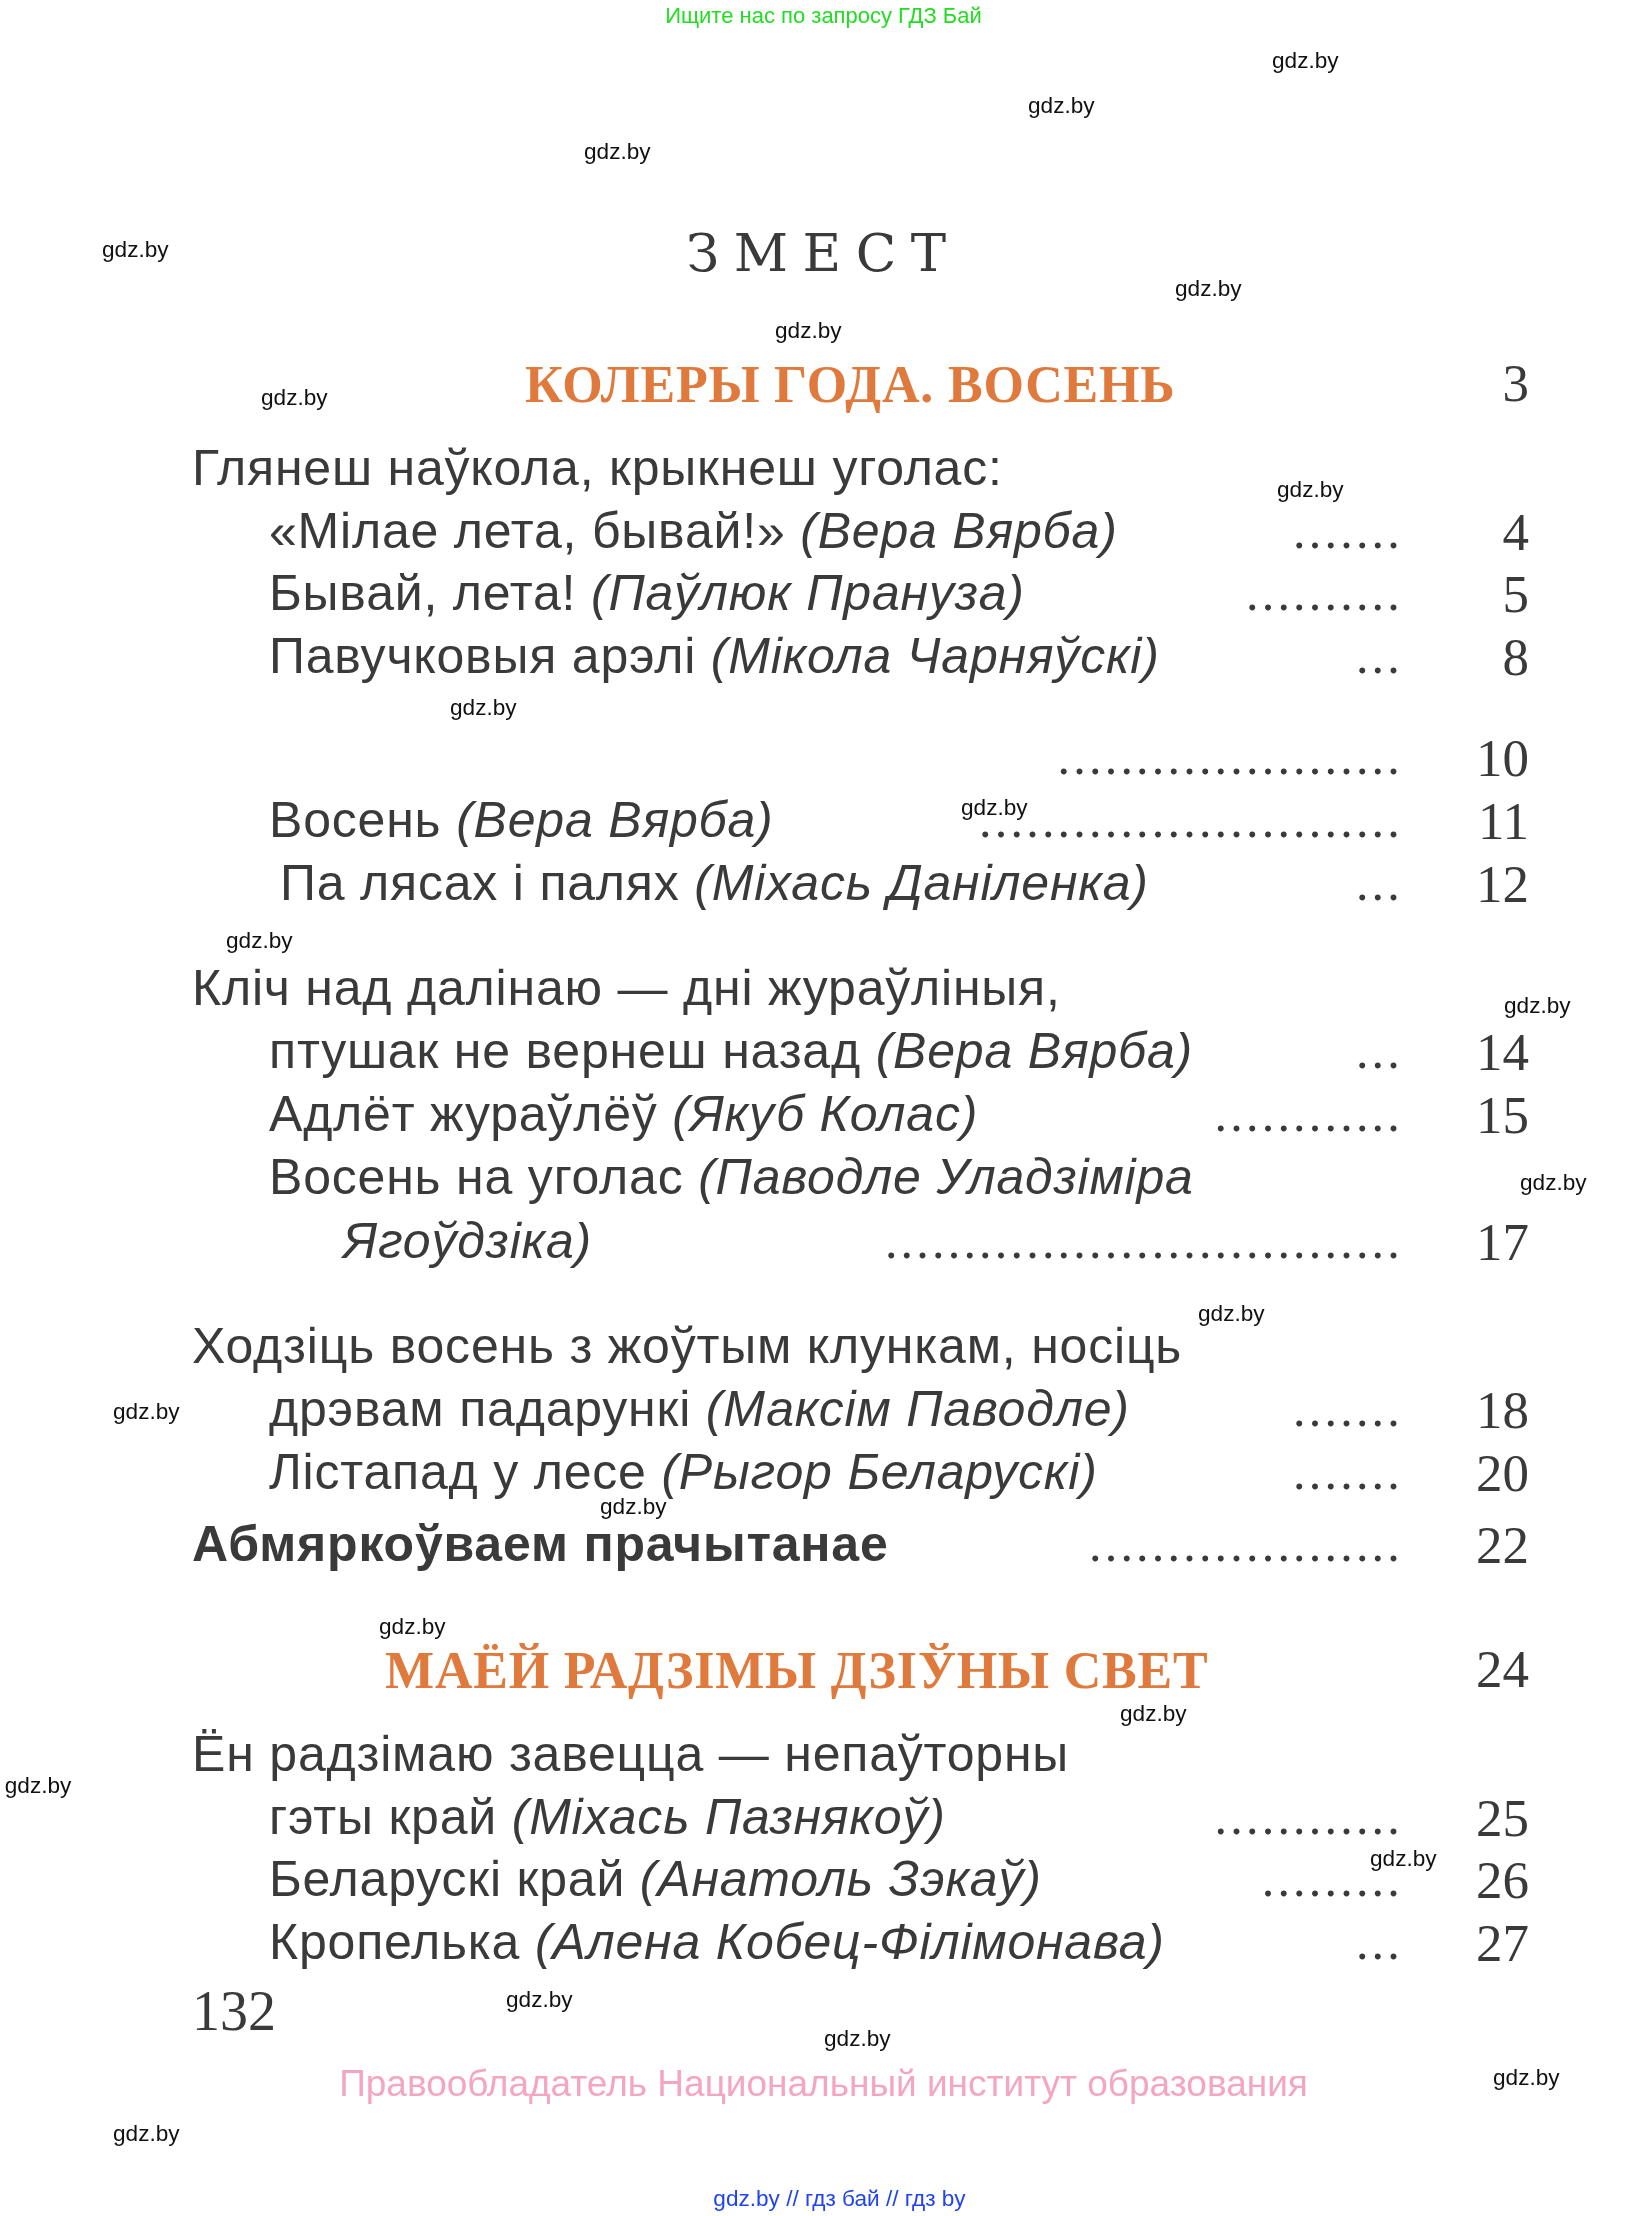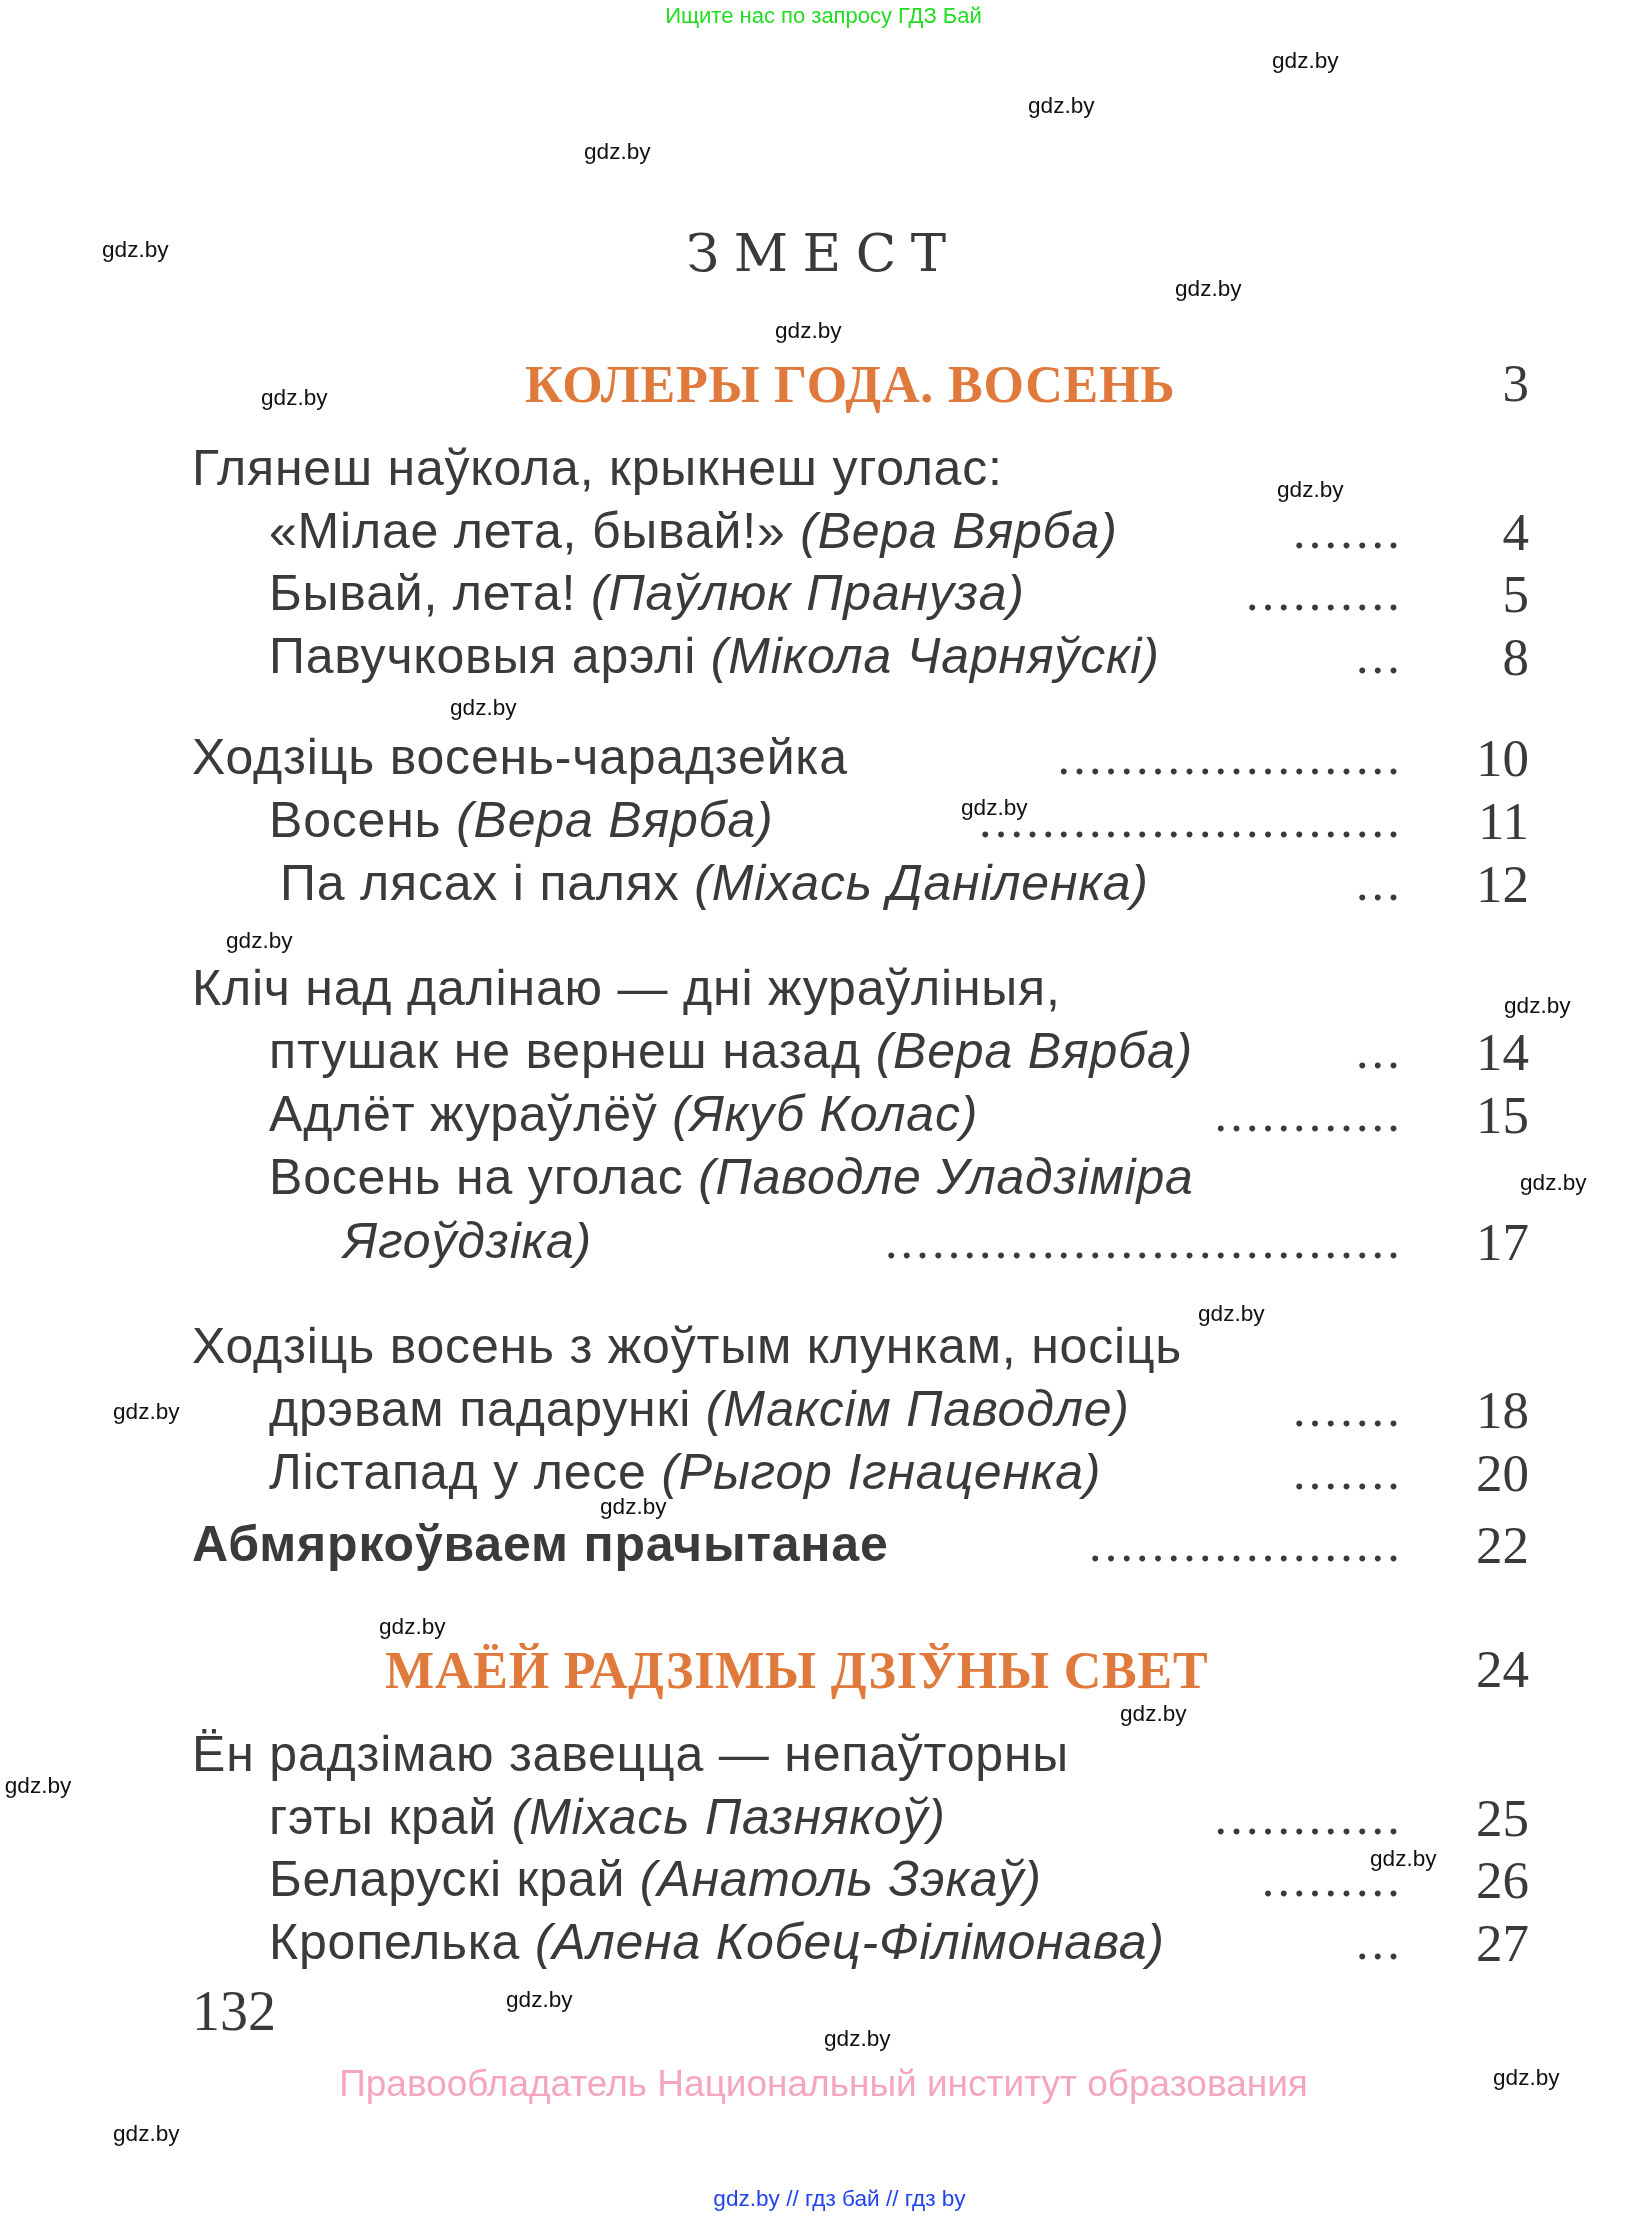--- a/index.html
+++ b/index.html
@@ -67,21 +67,20 @@
   <span class="dots">..........</span>
   <span class="pg">5</span>
 </div>
 <div class="abs row" style="top:627px">
   <span class="txt" style="left:269px"><span>Павучковыя арэлі</span> <i>(Мікола Чарняўскі)</i></span>
   <span class="dots">...</span>
   <span class="pg">8</span>
 </div>
 
 <div class="abs row" style="top:728px">
-  <span class="txt" style="left:192px">Ходзіць восень-чарадзейка</span>
   <span class="dots">......................</span>
   <span class="pg">10</span>
 </div>
 <div class="abs row" style="top:791px">
   <span class="txt" style="left:269px"><span>Восень</span> <i>(Вера Вярба)</i></span>
   <span class="dots">...........................</span>
   <span class="pg">11</span>
 </div>
 <div class="abs row" style="top:854px">
   <span class="txt" style="left:280px"><span>Па лясах і палях</span> <i>(Міхась Даніленка)</i></span>
@@ -113,21 +112,21 @@
 
 <div class="abs row" style="top:1317px">
   <span class="txt" style="left:192px">Ходзіць восень з жоўтым клункам, носіць</span>
 </div>
 <div class="abs row" style="top:1380px">
   <span class="txt" style="left:269px"><span>дрэвам падарункі</span> <i>(Максім Паводле)</i></span>
   <span class="dots">.......</span>
   <span class="pg">18</span>
 </div>
 <div class="abs row" style="top:1443px">
-  <span class="txt" style="left:269px"><span>Лістапад у лесе</span> <i>(Рыгор Ігнаценка)</i></span>
+  <span class="txt" style="left:269px"><span>Лістапад у лесе</span> <i>(Рыгор Беларускі)</i></span>
   <span class="dots">.......</span>
   <span class="pg">20</span>
 </div>
 <div class="abs row" style="top:1515px">
   <span class="txt bold" style="left:192px">Абмяркоўваем прачытанае</span>
   <span class="dots">....................</span>
   <span class="pg">22</span>
 </div>
 
 <div class="abs section" style="left:385px;top:1641px">МАЁЙ РАДЗІМЫ ДЗІЎНЫ СВЕТ</div>

